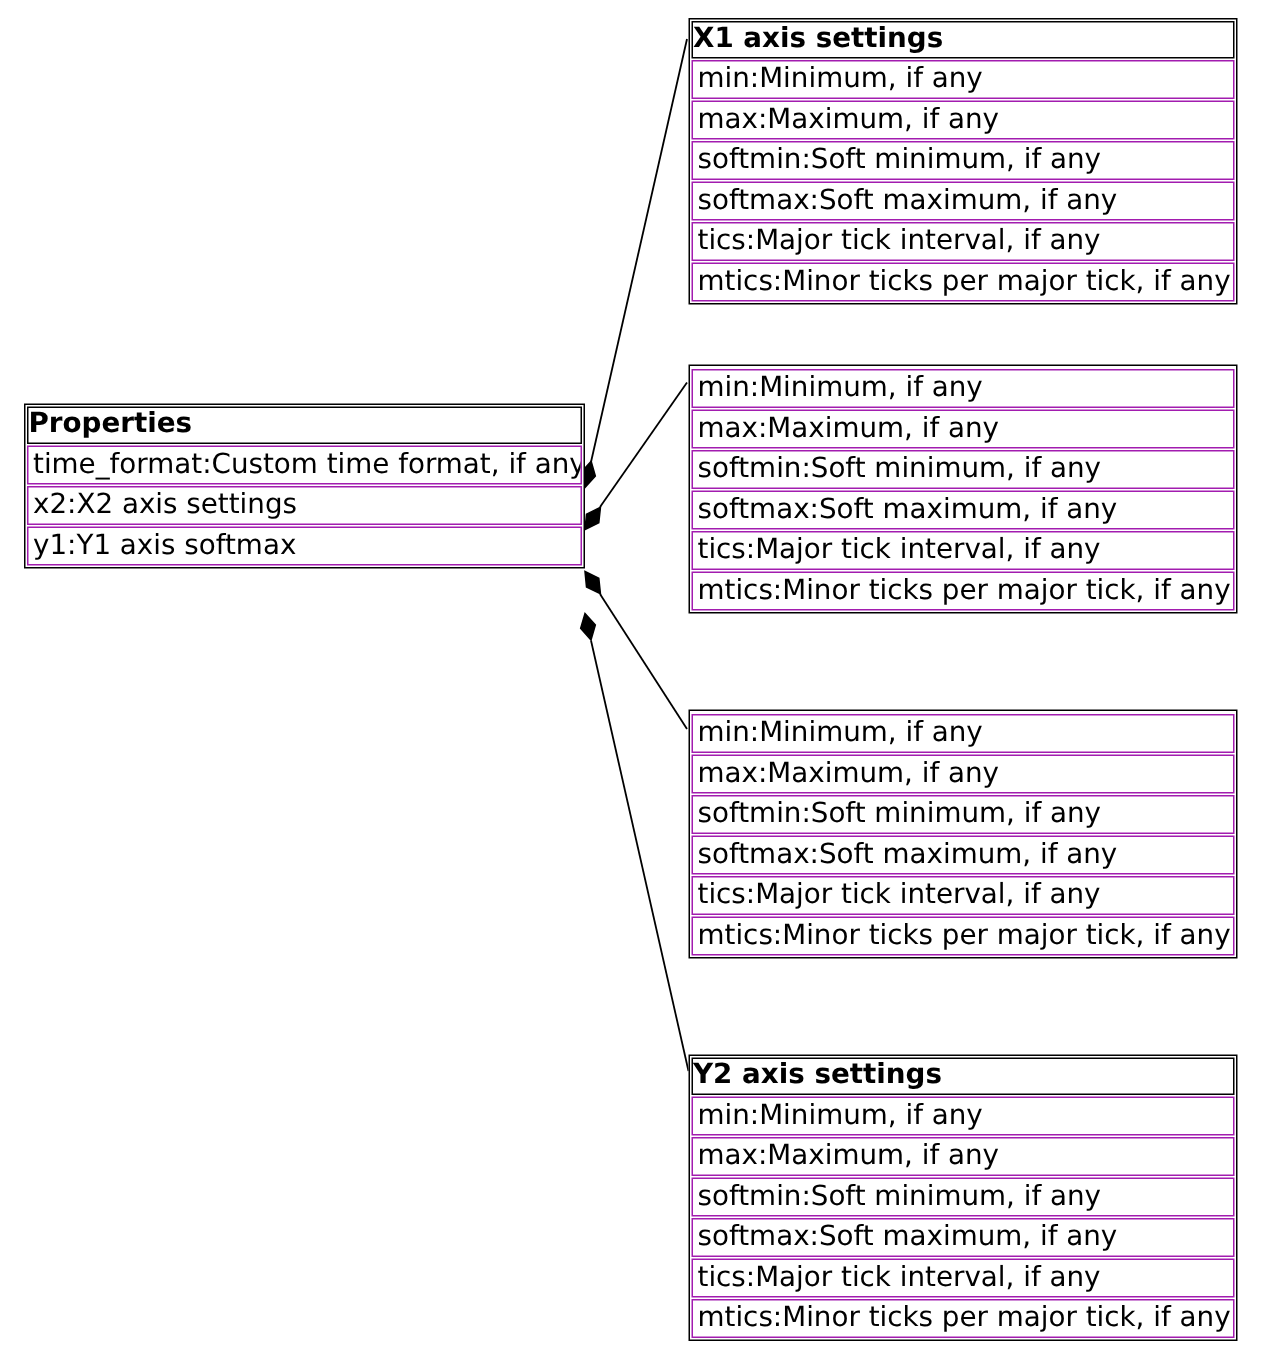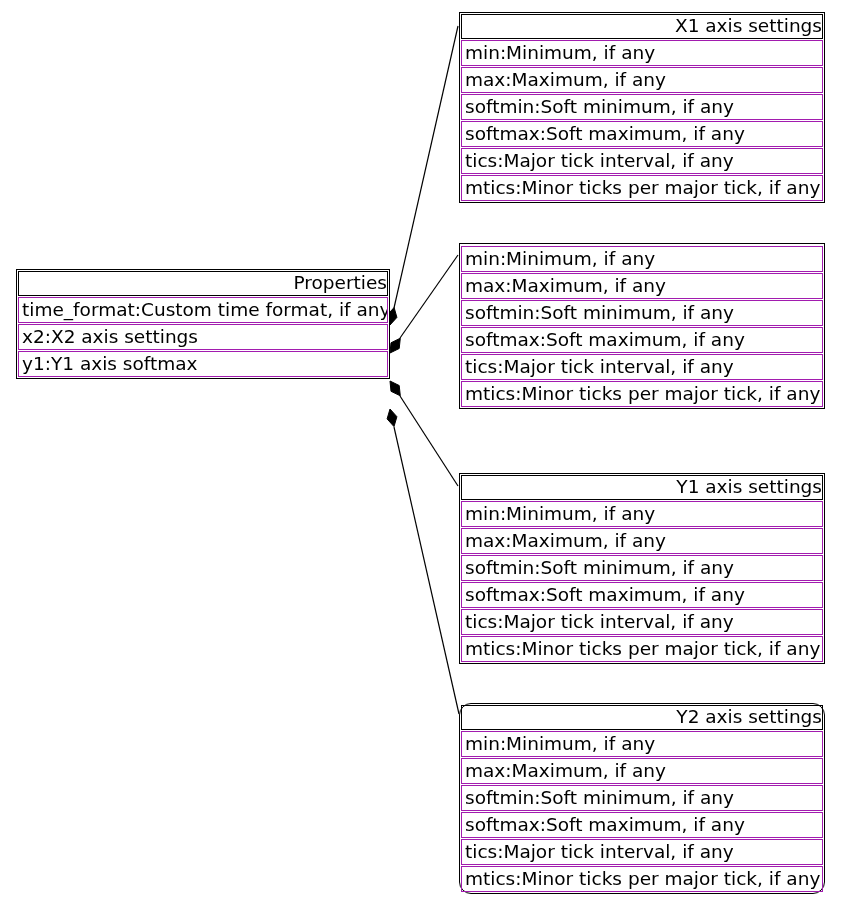--- a/index.html
+++ b/index.html
@@ -24,25 +24,26 @@
     position: absolute;
     background: #ffffff;
     border: 1px solid #000000;
     padding: 1px;
     box-sizing: border-box;
   }
   .node-title {
     height: 25px;
     border: 1px solid #000000;
     box-sizing: border-box;
-    text-align: right;
+    text-align: left;
     font-size: 18.5px;
     line-height: 22px;
     white-space: nowrap;
     overflow: hidden;
+    font-weight: bold;
   }
   .field-row {
     height: 26px;
     margin-top: 1px;
     border: 1px solid #a21caf;
     box-sizing: border-box;
     text-align: left;
     font-size: 18.5px;
     line-height: 23px;
     padding-left: 3px;
@@ -94,30 +95,29 @@
   <div class="node" style="left:459px; top:243px; width:366px;">
     <div class="field-row">min:Minimum, if any</div>
     <div class="field-row">max:Maximum, if any</div>
     <div class="field-row">softmin:Soft minimum, if any</div>
     <div class="field-row">softmax:Soft maximum, if any</div>
     <div class="field-row">tics:Major tick interval, if any</div>
     <div class="field-row">mtics:Minor ticks per major tick, if any</div>
   </div>
 
   <div class="node" style="left:459px; top:473px; width:366px;">
-    <div class="node-title">Y1 axis settings</div>
     <div class="field-row">min:Minimum, if any</div>
     <div class="field-row">max:Maximum, if any</div>
     <div class="field-row">softmin:Soft minimum, if any</div>
     <div class="field-row">softmax:Soft maximum, if any</div>
     <div class="field-row">tics:Major tick interval, if any</div>
     <div class="field-row">mtics:Minor ticks per major tick, if any</div>
   </div>
 
-  <div class="node" style="left:459px; top:703px; width:366px;border-radius:12px;">
+  <div class="node" style="left:459px; top:703px; width:366px;">
     <div class="node-title">Y2 axis settings</div>
     <div class="field-row">min:Minimum, if any</div>
     <div class="field-row">max:Maximum, if any</div>
     <div class="field-row">softmin:Soft minimum, if any</div>
     <div class="field-row">softmax:Soft maximum, if any</div>
     <div class="field-row">tics:Major tick interval, if any</div>
     <div class="field-row">mtics:Minor ticks per major tick, if any</div>
   </div>
 
 </div>

